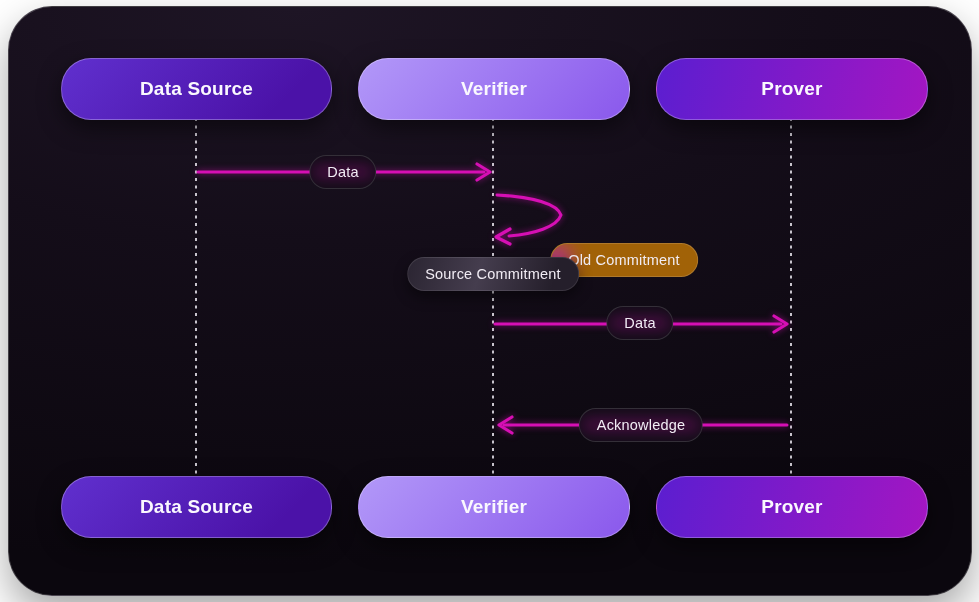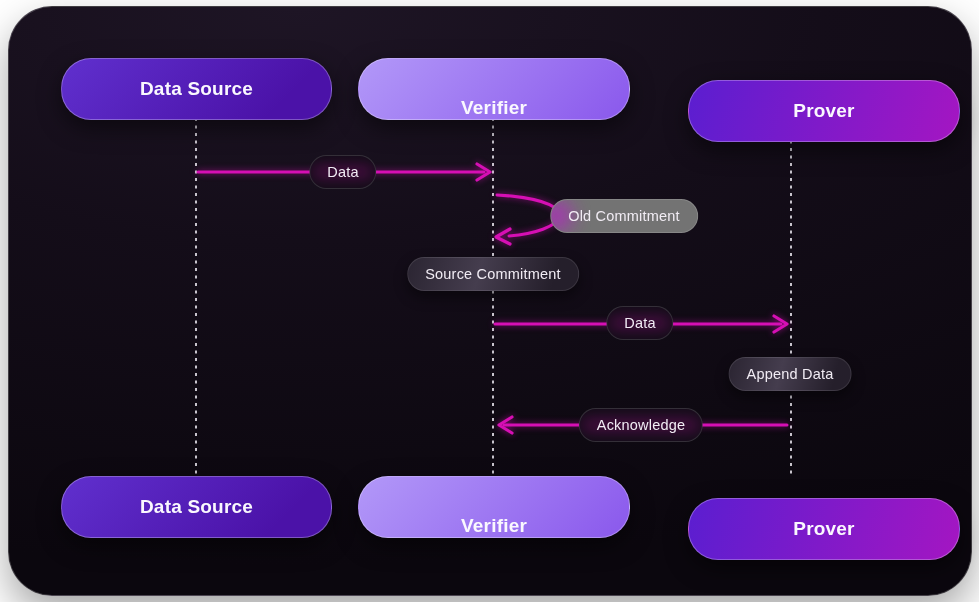--- a/index.html
+++ b/index.html
@@ -42,28 +42,28 @@
     justify-content: center;
     color: #faf8fe;
     font-size: 19px;
     font-weight: 700;
     letter-spacing: 0.2px;
     border: 1px solid rgba(255,255,255,0.28);
     box-shadow: 0 8px 22px rgba(0,0,0,0.5);
     z-index: 3;
   }
   .actor.data-source { background: linear-gradient(135deg, #6030ce 0%, #4b12a8 80%); }
-  .actor.verifier    { background: linear-gradient(135deg, #b298f8 0%, #8a58ec 100%); align-items: flex-end; }
+  .actor.verifier    { background: linear-gradient(135deg, #b298f8 0%, #8a58ec 100%); }
   .actor.prover      { background: linear-gradient(105deg, #5b1ed0 0%, #a416c2 100%); }
 
   .row-top    { top: 58px; }
   .row-bottom { top: 476px; }
   .col-1 { left: 61px;  width: 269px; }
   .col-2 { left: 358px; }
-  .col-3 { left: 688px; margin-top: 22px; }
+  .col-3 { left: 656px; }
 
   
   .msg-label {
     position: absolute;
     transform: translate(-50%, -50%);
     border-radius: 19px;
     padding: 8px 17px;
     font-size: 14.5px;
     font-weight: 400;
     letter-spacing: 0.2px;
@@ -83,22 +83,23 @@
     left: 2px; right: 2px; top: 50%;
     height: 7px;
     transform: translateY(-50%);
     background: #d60fb4;
     filter: blur(8px);
     opacity: 0.55;
     border-radius: 4px;
     z-index: 1;
   }
   .msg-label.plain {
-    background: #737373;
+    background: #a16207;
     border: 1px solid rgba(255,255,255,0.15);
+    margin-top: 44px;
   }
   .msg-label.plain::before {
     content: "";
     position: absolute;
     left: -10px; top: 50%;
     width: 30px; height: 30px;
     transform: translateY(-50%);
     border-radius: 50%;
     background: #bd19cf;
     filter: blur(10px);
@@ -165,19 +166,16 @@
   </div>
   <div class="msg-label plain" style="left:624px; top:216px;">
     <span>Old Commitment</span>
   </div>
   <div class="msg-label note" style="left:493px; top:274px;">
     <span>Source Commitment</span>
   </div>
   <div class="msg-label on-arrow" style="left:640px; top:323px;">
     <span>Data</span>
   </div>
-  <div class="msg-label note" style="left:790px; top:374px;">
-    <span>Append Data</span>
-  </div>
   <div class="msg-label on-arrow" style="left:641px; top:425px;">
     <span>Acknowledge</span>
   </div>
 </div>
 
 </body></html>

